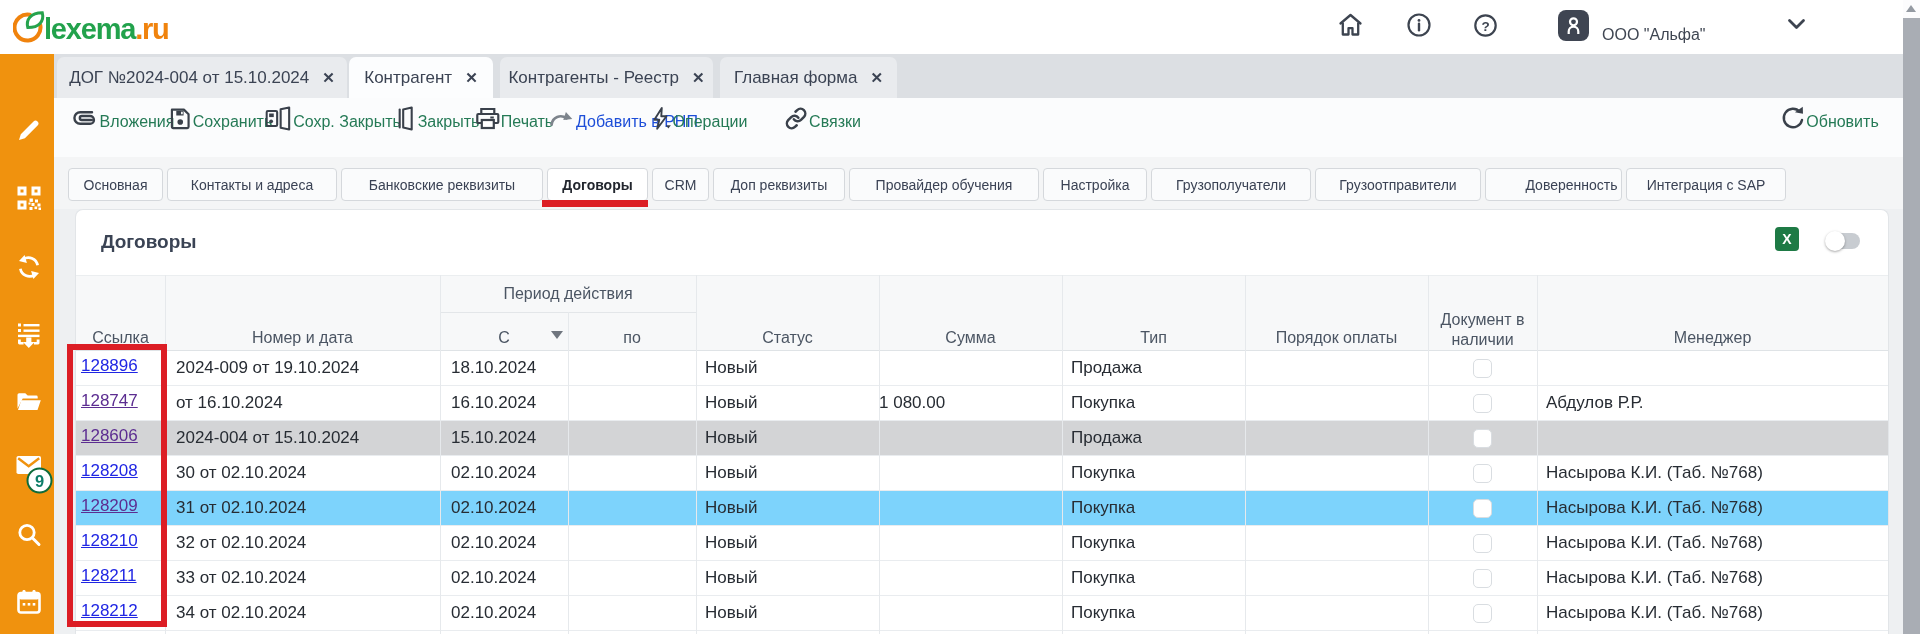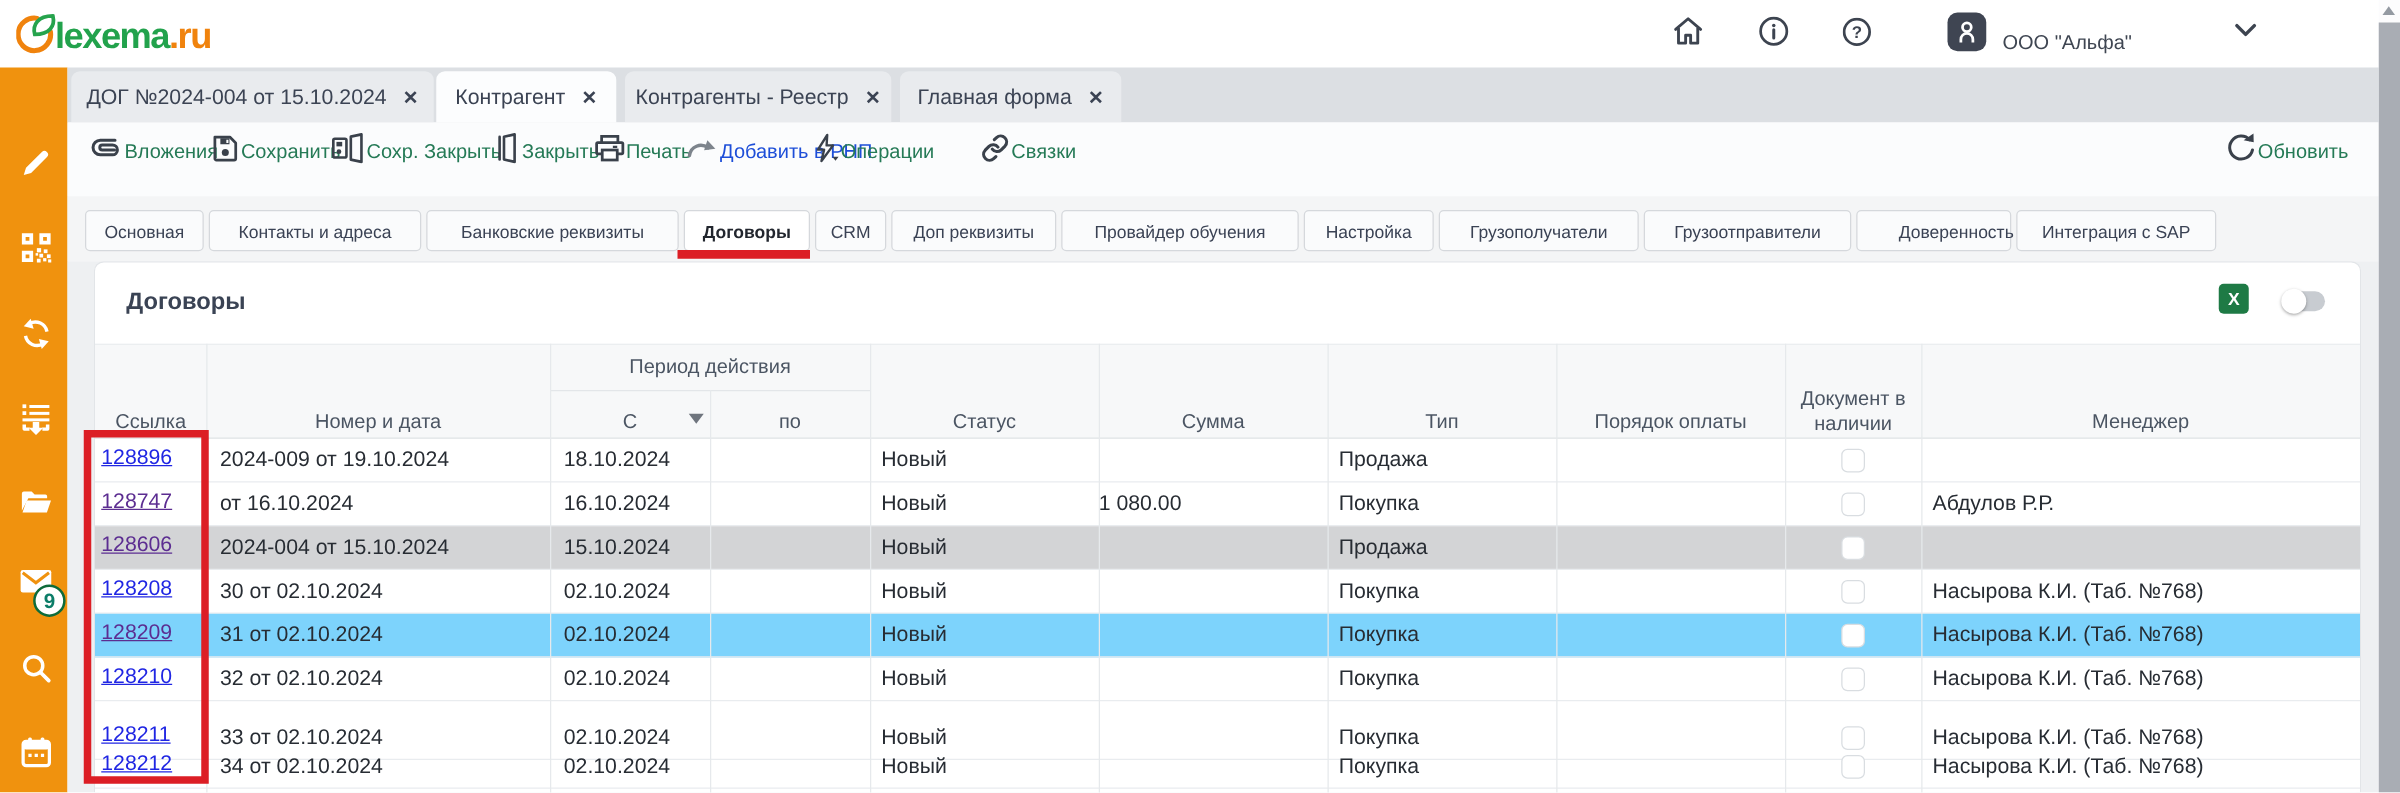--- a/index.html
+++ b/index.html
@@ -236,21 +236,21 @@
       <div class="stab" style="width:95px;">Основная</div>
       <div class="stab" style="width:170px;">Контакты и адреса</div>
       <div class="stab" style="width:202px;">Банковские реквизиты</div>
       <div class="stab active" style="width:101px;">Договоры</div>
       <div class="stab" style="width:57px;">CRM</div>
       <div class="stab" style="width:132px;">Доп реквизиты</div>
       <div class="stab" style="width:190px;">Провайдер обучения</div>
       <div class="stab" style="width:104px;">Настройка</div>
       <div class="stab" style="width:160px;">Грузополучатели</div>
       <div class="stab" style="width:166px;">Грузоотправители</div>
-      <div class="stab" style="width:124px;padding-left:36px;">Доверенность</div>
+      <div class="stab" style="width:137px;padding-left:36px;">Доверенность</div>
       <div class="stab" style="width:160px;">Интеграция с SAP</div>
     </div>
   </div>
 
   <div id="content" class="abs">
     <div id="panel">
       <div id="ptitle">Договоры</div>
       <div id="xlsbtn">X</div>
       <div id="toggle">
         <div class="knob"></div>
@@ -317,21 +317,21 @@
         </div>
         <div class="row" style="top:175px;">
           <a class="lnk">128210</a>
           <div class="cell" style="left:100px;">32 от 02.10.2024</div>
           <div class="cell" style="left:375px;">02.10.2024</div>
           <div class="cell" style="left:629px;">Новый</div>
           <div class="cell" style="left:995px;">Покупка</div>
           <div class="chk"></div>
           <div class="cell" style="left:1470px;">Насырова К.И. (Таб. №768)</div>
         </div>
-        <div class="row" style="top:210px;margin-top:12px;">
+        <div class="row" style="top:210px;">
           <a class="lnk">128211</a>
           <div class="cell" style="left:100px;">33 от 02.10.2024</div>
           <div class="cell" style="left:375px;">02.10.2024</div>
           <div class="cell" style="left:629px;">Новый</div>
           <div class="cell" style="left:995px;">Покупка</div>
           <div class="chk"></div>
           <div class="cell" style="left:1470px;">Насырова К.И. (Таб. №768)</div>
         </div>
         <div class="row" style="top:245px;">
           <a class="lnk">128212</a>

